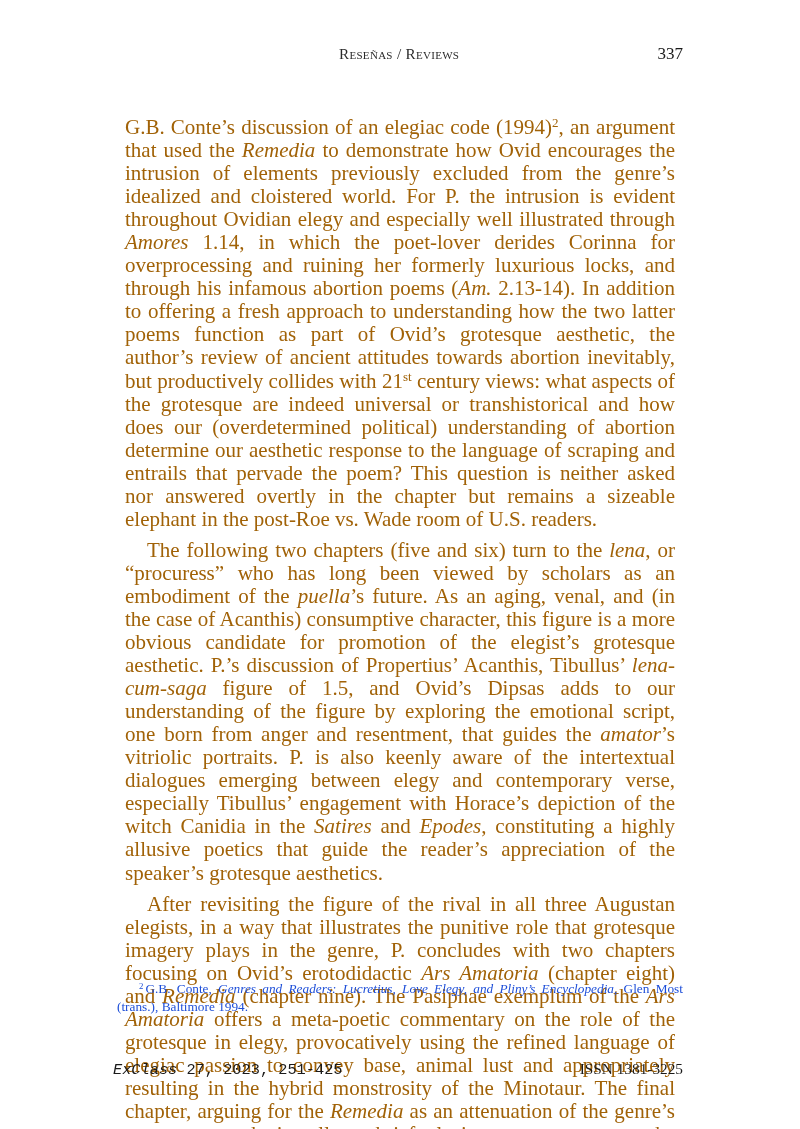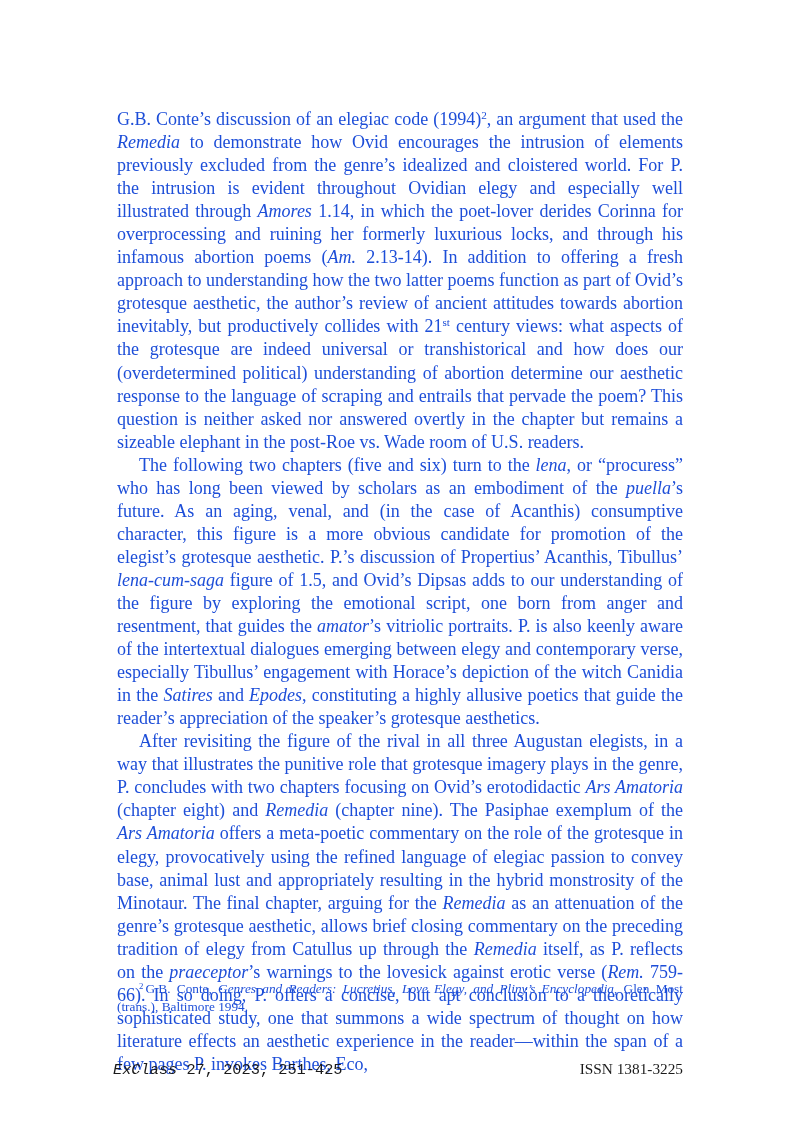--- a/index.html
+++ b/index.html
@@ -44,27 +44,27 @@
   }
 
   
   .body-col {
     position: absolute;
     left: 117px;
     top: 108px;
     width: 566px;
   }
   p.para {
-    margin: 0;
-    font-size: 18px;
+    margin: 8px;
+    font-size: 21px;
     line-height: 23.05px;
     text-align: justify;
     text-justify: inter-word;
     hyphens: none;
-    color: #1d4ed8;
+    color: #a16207;
   }
   p.para.indent {
     text-indent: 22px;
   }
   .it { font-style: italic; }
   sup {
     font-size: 0.62em;
     line-height: 0;
     vertical-align: 0.52em;
   }
@@ -104,20 +104,24 @@
     color: #1a1a1a;
   }
   .footer-left { white-space: nowrap; font-family: Liberation Mono, monospace; }
   .footer-right { white-space: nowrap; }
 </style>
 </head>
 <body>
 
 <div class="page">
 
+  <div class="running-head">
+    <span class="head-title">Reseñas / Reviews</span>
+    <span class="folio">337</span>
+  </div>
 
   <div class="body-col">
     <p class="para">G.B. Conte’s discussion of an elegiac code (1994)<sup>2</sup>, an argument that used the <span class="it">Remedia</span> to demonstrate how Ovid encourages the intrusion of elements previously excluded from the genre’s idealized and cloistered world. For P. the intrusion is evident throughout Ovidian elegy and especially well illustrated through <span class="it">Amores</span> 1.14, in which the poet-lover derides Corinna for overprocessing and ruining her formerly luxurious locks, and through his infamous abortion poems (<span class="it">Am.</span> 2.13-14). In addition to offering a fresh approach to understanding how the two latter poems function as part of Ovid’s grotesque aesthetic, the author’s review of ancient attitudes towards abortion inevitably, but productively collides with 21<sup>st</sup> century views: what aspects of the grotesque are indeed universal or transhistorical and how does our (overdetermined political) understanding of abortion determine our aesthetic response to the language of scraping and entrails that pervade the poem? This question is neither asked nor answered overtly in the chapter but remains a sizeable elephant in the post-Roe vs. Wade room of U.S. readers.</p>
     <p class="para indent">The following two chapters (five and six) turn to the <span class="it">lena</span>, or “procuress” who has long been viewed by scholars as an embodiment of the <span class="it">puella</span>’s future. As an aging, venal, and (in the case of Acanthis) consumptive character, this figure is a more obvious candidate for promotion of the elegist’s grotesque aesthetic. P.’s discussion of Propertius’ Acanthis, Tibullus’ <span class="it">lena-cum-saga</span> figure of 1.5, and Ovid’s Dipsas adds to our understanding of the figure by exploring the emotional script, one born from anger and resentment, that guides the <span class="it">amator</span>’s vitriolic portraits. P. is also keenly aware of the intertextual dialogues emerging between elegy and contemporary verse, especially Tibullus’ engagement with Horace’s depiction of the witch Canidia in the <span class="it">Satires</span> and <span class="it">Epodes</span>, constituting a highly allusive poetics that guide the reader’s appreciation of the speaker’s grotesque aesthetics.</p>
     <p class="para indent">After revisiting the figure of the rival in all three Augustan elegists, in a way that illustrates the punitive role that grotesque imagery plays in the genre, P. concludes with two chapters focusing on Ovid’s erotodidactic <span class="it">Ars Amatoria</span> (chapter eight) and <span class="it">Remedia</span> (chapter nine). The Pasiphae exemplum of the <span class="it">Ars Amatoria</span> offers a meta-poetic commentary on the role of the grotesque in elegy, provocatively using the refined language of elegiac passion to convey base, animal lust and appropriately resulting in the hybrid monstrosity of the Minotaur. The final chapter, arguing for the <span class="it">Remedia</span> as an attenuation of the genre’s grotesque aesthetic, allows brief closing commentary on the preceding tradition of elegy from Catullus up through the <span class="it">Remedia</span> itself, as P. reflects on the <span class="it">praeceptor</span>’s warnings to the lovesick against erotic verse (<span class="it">Rem.</span> 759-66). In so doing, P. offers a concise, but apt conclusion to a theoretically sophisticated study, one that summons a wide spectrum of thought on how literature effects an aesthetic experience in the reader—within the span of a few pages P. invokes Barthes, Eco,</p>
   </div>
 
   <div class="footnotes">
     <p class="footnote"><span class="fn-mark">2</span>G.B. Conte, <span class="it">Genres and Readers: Lucretius, Love Elegy, and Pliny’s Encyclopedia</span>, Glen Most (trans.), Baltimore 1994.</p>
   </div>

